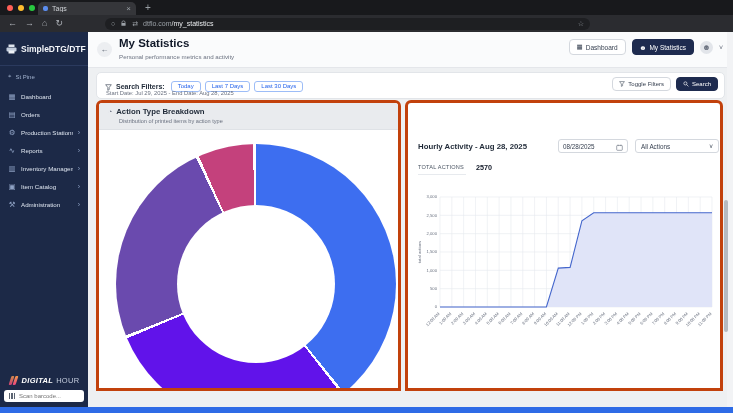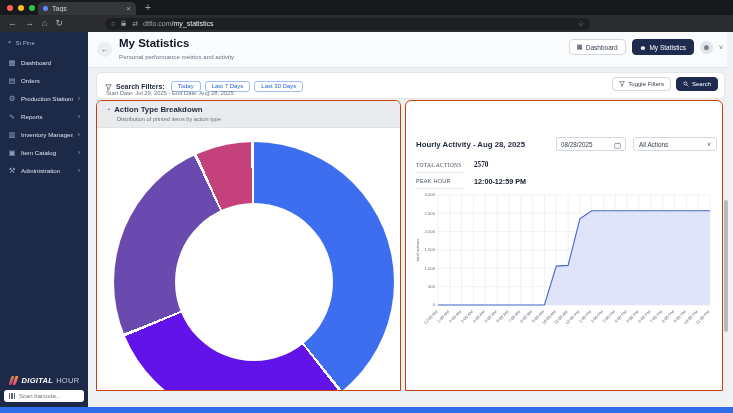--- a/index.html
+++ b/index.html
@@ -73,21 +73,21 @@
   .filterbar { position:absolute; left:8px; top:40px; width:629px; height:27px; background:#fff;
                border:1px solid #e2e5e9; border-radius:5px; }
   .f-row1 { position:absolute; left:8px; top:4px; display:flex; align-items:center; gap:4px; }
   .f-label { font-size:7px; font-weight:bold; color:#1f2937; margin-right:2px; }
   .chip { border:1px solid #9dbdf7; color:#2563eb; background:#fff; border-radius:3px;
           font-size:6px; padding:1.5px 6px; cursor:pointer; white-space:nowrap; }
   .f-dates { position:absolute; left:9px; top:17px; font-size:5.8px; color:#6b7280; }
   .f-right { position:absolute; right:6px; top:4px; display:flex; gap:5px; }
   .btn-sm { height:14px; font-size:6px; padding:0 6px; }
   
-  .card { position:absolute; top:68px; bottom:16px; background:#fff; border:1px solid #c2410c;
+  .card { position:absolute; top:68px; bottom:16px; background:#fff; border:3px solid #c2410c;
           border-radius:6px 6px 0 0; overflow:hidden; }
   .card-left { left:8px; width:305px; }
   .card-right { left:317px; width:318px; }
   .card-head { background:#e9ebee; padding:4px 9px 5px 9px; border-bottom:1px solid #dfe2e6; }
   .card-title { display:flex; align-items:center; gap:4px; font-size:7.8px; font-weight:bold; color:#1f2937; }
   .card-title .gl { color:#6b7280; font-weight:normal; font-size:7px; }
   .card-sub { font-size:5.6px; color:#6b7280; margin-top:1.5px; margin-left:11px; }
   
   .donut { position:absolute; left:17px; top:41px; width:280px; height:280px; border-radius:50%; }
   .donut-hole { position:absolute; left:50%; top:50%; width:158px; height:158px; margin:-79px 0 0 -79px;
@@ -149,20 +149,30 @@
           <path d="M2.2 3.5V2.8a1.8 1.8 0 013.6 0v.7" fill="none" stroke="#9aa0a6" stroke-width="0.9"></path>
           <rect x="1.6" y="3.5" width="4.8" height="3.2" rx="0.6" fill="#9aa0a6"></rect>
         </svg>
     </span>
     <span class="url-ic">⇄</span>
     <span class="url-text"><span>dtflo.com</span><b>/my_statistics</b></span>
     <span class="url-ic">☆</span>
   </div>
 
   <div class="sidebar">
+    <div class="brand">
+      <span>
+        <svg width="11" height="10" viewBox="0 0 11 10">
+            <rect x="2.5" y="0.5" width="6" height="2.5" fill="#dfe5ee"></rect>
+            <rect x="0.5" y="3.5" width="10" height="4" rx="1" fill="#c3cddd"></rect>
+            <rect x="2.5" y="6.5" width="6" height="3" fill="#eef1f6"></rect>
+          </svg>
+      </span>
+      <span class="brand-name">SimpleDTG/DTF</span>
+    </div>
     <div class="loc-row">
       <span>⌖</span>
       <span>St Pine</span>
     </div>
     <div id="side-nav">
         <div class="side-item">
           <span class="gl">▦</span>
           <span class="lbl">Dashboard</span>
         </div>
         <div class="side-item">
@@ -288,27 +298,23 @@
               <rect x="1" y="2" width="8" height="7" rx="1" fill="none" stroke="#6b7280" stroke-width="0.9"></rect>
               <line x1="3" y1="1" x2="3" y2="3" stroke="#6b7280" stroke-width="0.9"></line>
               <line x1="7" y1="1" x2="7" y2="3" stroke="#6b7280" stroke-width="0.9"></line>
             </svg>
         </span>
       </div>
       <div class="h-select">
         <span>All Actions</span>
         <span>˅</span>
       </div>
-      <div class="kv" style="top:56px;font-family:Liberation Serif, serif;">
+      <div class="kv" style="top:56px;">
         <span class="kv-label">TOTAL ACTIONS</span>
         <span class="kv-value">2570</span>
-      </div>
-      <div class="kv" style="top:72px;">
-        <span class="kv-label">PEAK HOUR</span>
-        <span class="kv-value">12:00-12:59 PM</span>
       </div>
       <div class="chart-wrap">
         <svg id="hourly-svg" width="306" height="162" viewBox="0 0 306 162">
             <line class="grid" x1="26" y1="8" x2="26" y2="118"></line>
             <line class="grid" x1="37.826086956521735" y1="8" x2="37.826086956521735" y2="118"></line>
             <line class="grid" x1="49.65217391304348" y1="8" x2="49.65217391304348" y2="118"></line>
             <line class="grid" x1="61.47826086956522" y1="8" x2="61.47826086956522" y2="118"></line>
             <line class="grid" x1="73.30434782608695" y1="8" x2="73.30434782608695" y2="118"></line>
             <line class="grid" x1="85.13043478260869" y1="8" x2="85.13043478260869" y2="118"></line>
             <line class="grid" x1="96.95652173913044" y1="8" x2="96.95652173913044" y2="118"></line>

